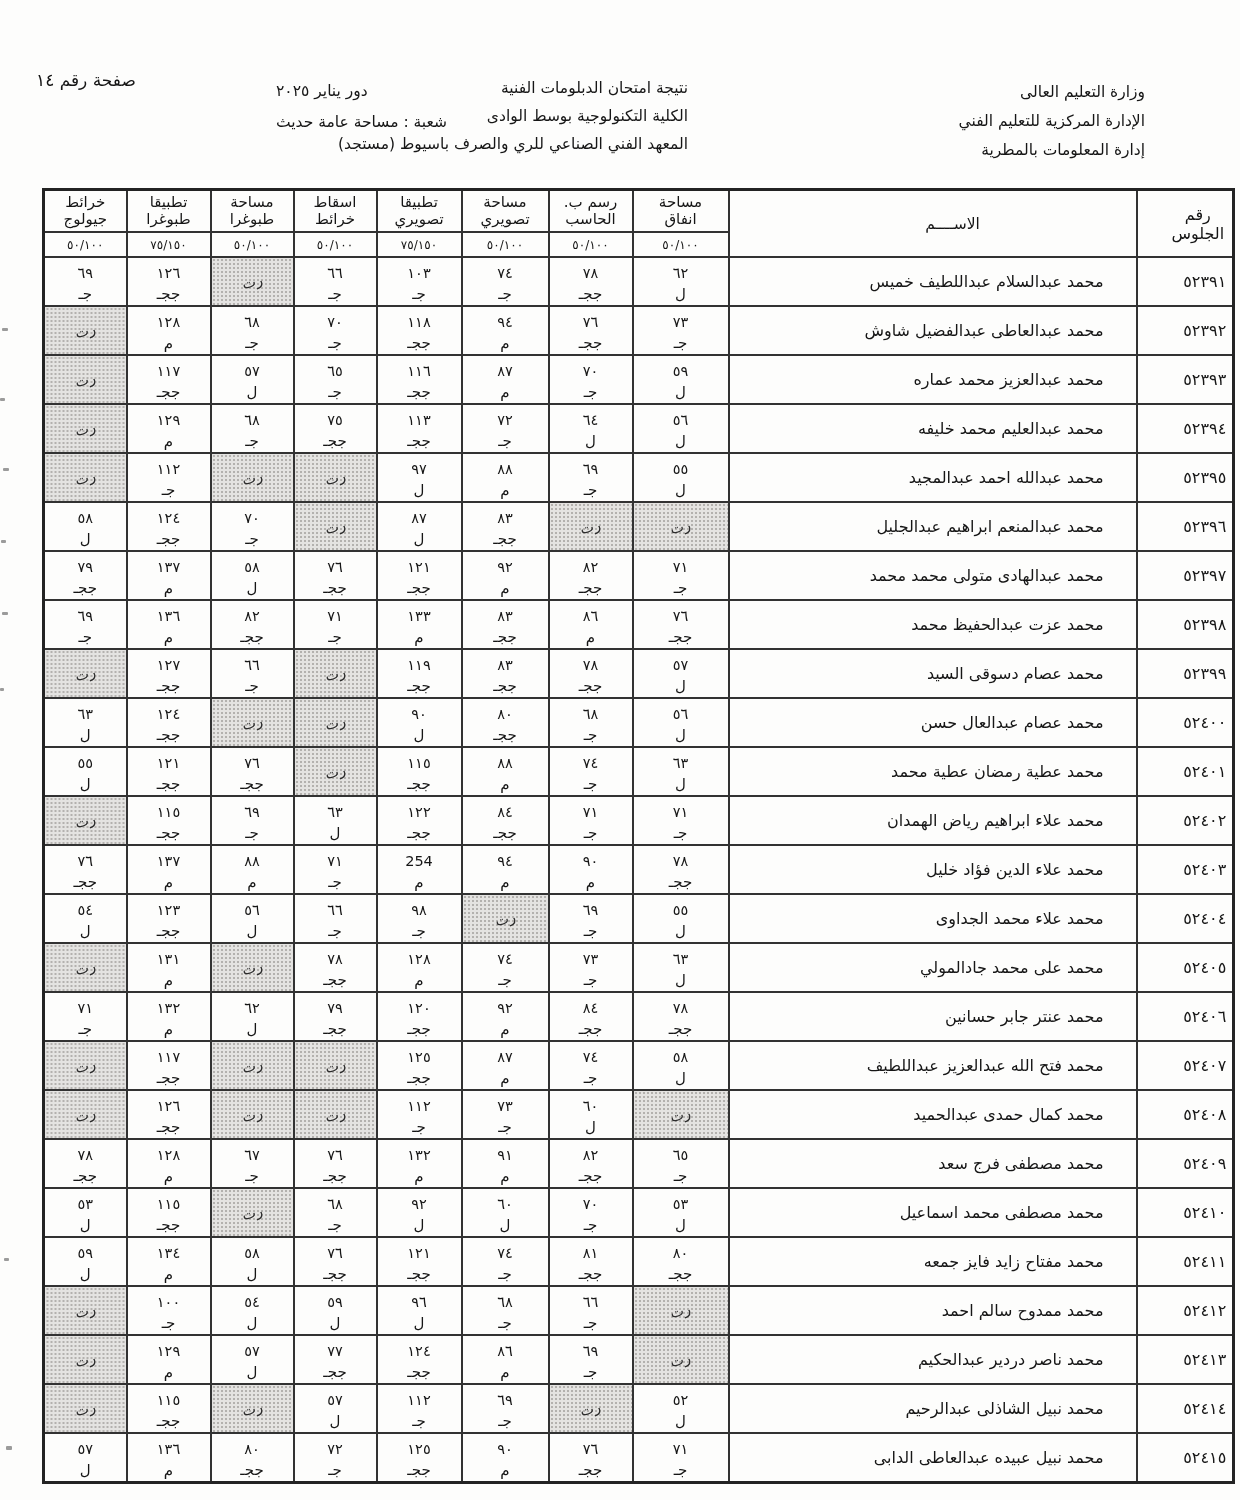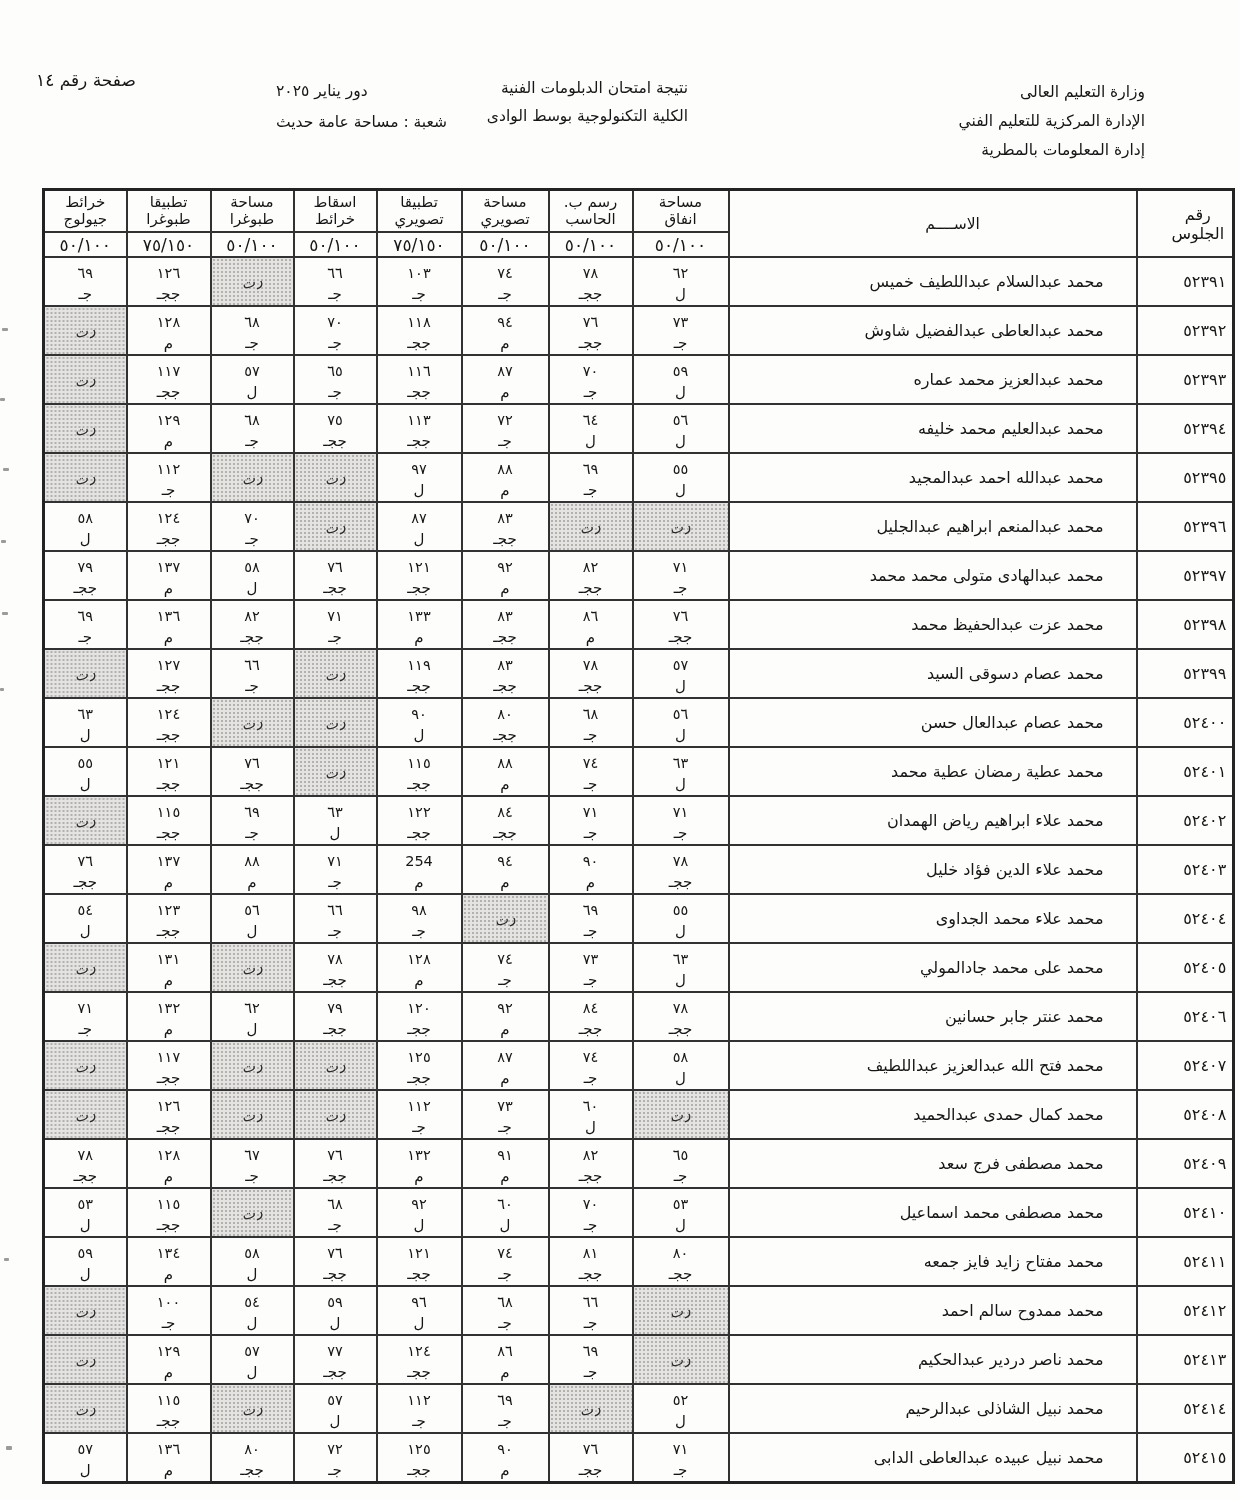--- a/index.html
+++ b/index.html
@@ -29,21 +29,21 @@
     border-collapse:collapse;table-layout:fixed;direction:rtl;
     border:3px solid #232323;
   }
   .results th,.results td{
     border:2px solid #323232;padding:0;text-align:center;vertical-align:middle;
     font-weight:normal;overflow:hidden;
   }
   th.seat-h{font-size:16px;line-height:19px;padding-left:26px;}
   th.name-h{font-size:15.5px;padding-left:40px;}
   th.sub-label{height:40px;font-size:15px;line-height:17px;vertical-align:middle;}
-  tr.max-row th{height:23px;font-size:17px;}
+  tr.max-row th{height:23px;font-size:12px;}
   tbody tr{height:49px;}
   td.seat{font-size:16px;padding-left:40px;}
   td.name{text-align:right;padding-right:32px;font-size:16px;}
   td.grade .score{font-size:14.5px;line-height:24px;padding-top:2px;}
   td.grade .letter{font-size:15px;line-height:19px;}
   td.absent{
     background-color:#e4e3e1;
     background-image:radial-gradient(#b3b1ae 0.8px, rgba(0,0,0,0) 0.9px);
     background-size:4px 4px;
   }
@@ -57,20 +57,21 @@
 
 <div class="hdr-right">
   <div>وزارة التعليم العالى</div>
   <div>الإدارة المركزية للتعليم الفني</div>
   <div>إدارة المعلومات بالمطرية</div>
 </div>
 
 <div class="hdr-center">
   <div>نتيجة امتحان الدبلومات الفنية</div>
   <div>الكلية التكنولوجية بوسط الوادى</div>
+  <div>المعهد الفني الصناعي للري والصرف باسيوط  (مستجد)</div>
 </div>
 
 <div class="hdr-left">
   <div>دور يناير ٢٠٢٥</div>
   <div>شعبة : مساحة عامة حديث</div>
 </div>
 
 <table class="results">
   <colgroup>
     <col style="width:97px">

